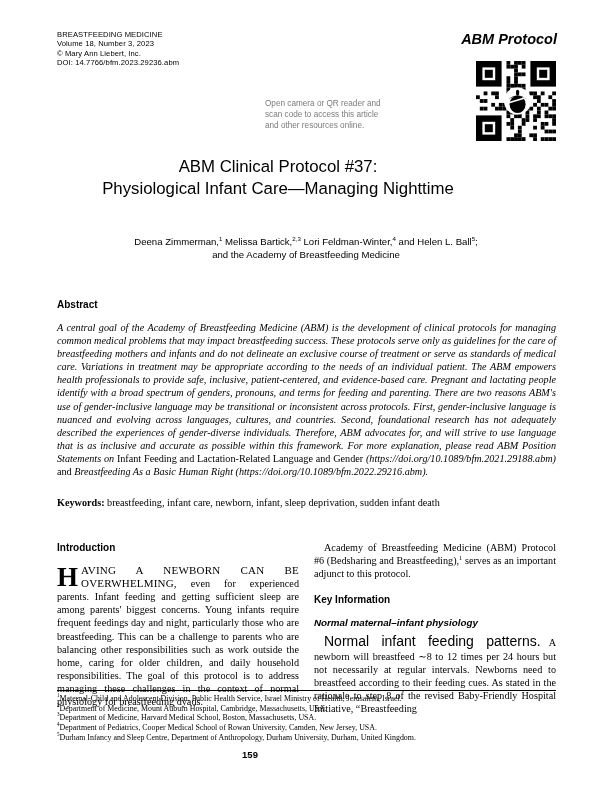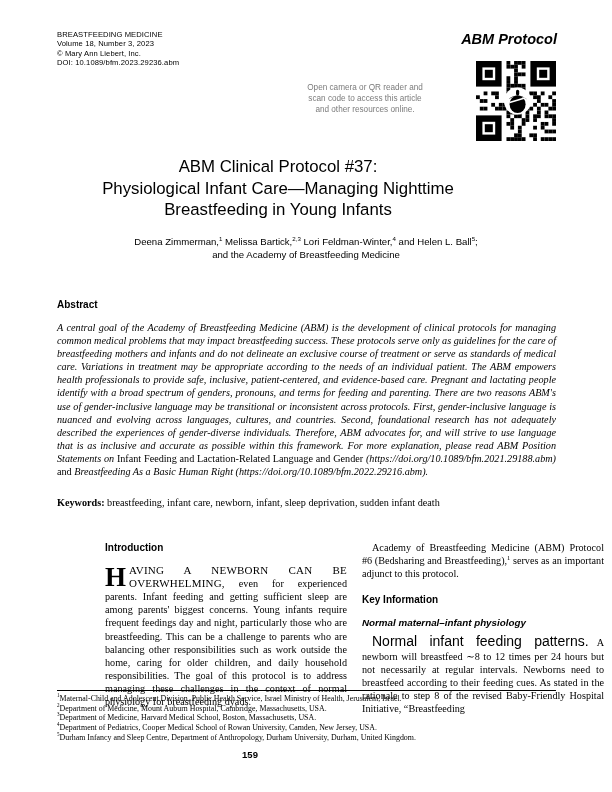--- a/index.html
+++ b/index.html
@@ -9,21 +9,21 @@
     font-family:"Liberation Serif", serif;
   }
   .sans{font-family:"Liberation Sans", sans-serif;}
   .abs{position:absolute;}
 
   
   .journal-info{top:30px;left:57px;font-size:7.6px;line-height:9.4px;letter-spacing:.1px;}
   .article-type{top:31px;right:55px;font-size:14.5px;font-weight:bold;font-style:italic;}
 
   
-  .qr-caption{top:82px;right:147px;width:200px;text-align:center;
+  .qr-caption{top:98px;right:147px;width:200px;text-align:left;
     font-size:8.2px;line-height:11px;color:#7b7b7b;}
   .qr-box{top:61px;right:56px;width:80px;height:80px;}
   .qr-box svg{display:block;width:80px;height:80px;}
 
   
   .title{top:156px;left:0;width:556px;text-align:center;
     font-size:16.8px;line-height:21.5px;font-weight:400;}
   .authors{top:236px;left:0;width:612px;text-align:center;
     font-size:9.6px;line-height:12.5px;}
   .sup{vertical-align:super;font-size:64%;line-height:0;}
@@ -31,21 +31,21 @@
   
   .abstract-head{top:299px;left:57px;font-size:10px;font-weight:bold;}
   .abstract-body{top:321px;left:57px;width:499px;font-size:10.2px;line-height:13.1px;
     text-align:justify;}
   .it{font-style:italic;}
   .rm{font-style:normal;}
   .keywords{top:496px;left:57px;width:499px;font-size:10.2px;line-height:13px;}
   .keywords b{font-weight:bold;}
 
   
-  .col{width:242px;font-size:10.2px;line-height:13.1px;text-align:justify;margin-left:48px;}
+  .col{width:242px;font-size:10.2px;line-height:13.1px;text-align:justify;}
   .col-left{top:541px;left:57px;}
   .col-right{top:541px;left:314px;}
   .sec-head{font-family:"Liberation Sans", sans-serif;font-size:10px;font-weight:bold;
     text-align:left;margin:0 0 10px 0;}
   .sub-head{font-family:"Liberation Sans", sans-serif;font-size:9.8px;font-style:italic;
     text-align:left;margin:9px 0 6px 0;}
   .para{margin:0;}
   .indent{text-indent:10px;}
   .dropcap{float:left;font-size:27px;line-height:22px;font-weight:bold;
     padding:2px 3px 0 0;}
@@ -61,21 +61,21 @@
 </style>
 </head>
 <body>
 
 <div class="page">
 
   <div class="abs sans journal-info">
     <div>BREASTFEEDING MEDICINE</div>
     <div>Volume 18, Number 3, 2023</div>
     <div>© Mary Ann Liebert, Inc.</div>
-    <div>DOI: 10.1089/bfm.2023.29236.abm</div>
+    <div>DOI: 14.7766/bfm.2023.29236.abm</div>
   </div>
 
   <div class="abs sans article-type">ABM Protocol</div>
 
   <div class="abs sans qr-caption">
     <div>Open camera or QR reader and</div>
     <div>scan code to access this article</div>
     <div>and other resources online.</div>
   </div>
 
@@ -219,21 +219,20 @@
         <path d="M40 48 Q52 38 64 48 Q58 44 52 44 Q46 44 40 48 Z" fill="#000"></path>
         <rect x="50" y="36" width="4" height="7" rx="2" fill="#000"></rect>
         <path d="M42 52 L62 46" stroke="#fff" stroke-width="2"></path>
       </g>
     </svg>
   </div>
 
   <div class="abs sans title">
     <div>ABM Clinical Protocol #37:</div>
     <div>Physiological Infant Care—Managing Nighttime</div>
-    <div>Breastfeeding in Young Infants</div>
   </div>
 
   <div class="abs sans authors">
     <div><span>Deena Zimmerman,</span><span class="sup">1</span><span> Melissa Bartick,</span><span class="sup">2,3</span><span> Lori Feldman-Winter,</span><span class="sup">4</span><span> and Helen L. Ball</span><span class="sup">5</span><span>;</span></div>
     <div>and the Academy of Breastfeeding Medicine</div>
   </div>
 
   <div class="abs sans abstract-head">Abstract</div>
   <div class="abs abstract-body"><span class="it">A central goal of the Academy of Breastfeeding Medicine (ABM) is the development of clinical protocols for managing common medical problems that may impact breastfeeding success. These protocols serve only as guidelines for the care of breastfeeding mothers and infants and do not delineate an exclusive course of treatment or serve as standards of medical care. Variations in treatment may be appropriate according to the needs of an individual patient. The ABM empowers health professionals to provide safe, inclusive, patient-centered, and evidence-based care. Pregnant and lactating people identify with a broad spectrum of genders, pronouns, and terms for feeding and parenting. There are two reasons ABM's use of gender-inclusive language may be transitional or inconsistent across protocols. First, gender-inclusive language is nuanced and evolving across languages, cultures, and countries. Second, foundational research has not adequately described the experiences of gender-diverse individuals. Therefore, ABM advocates for, and will strive to use language that is as inclusive and accurate as possible within this framework. For more explanation, please read ABM Position Statements on </span><span class="rm">Infant Feeding and Lactation-Related Language and Gender </span><span class="it">(https://doi.org/10.1089/bfm.2021.29188.abm)</span><span class="rm"> and </span><span class="it">Breastfeeding As a Basic Human Right (https://doi.org/10.1089/bfm.2022.29216.abm).</span></div>
 

